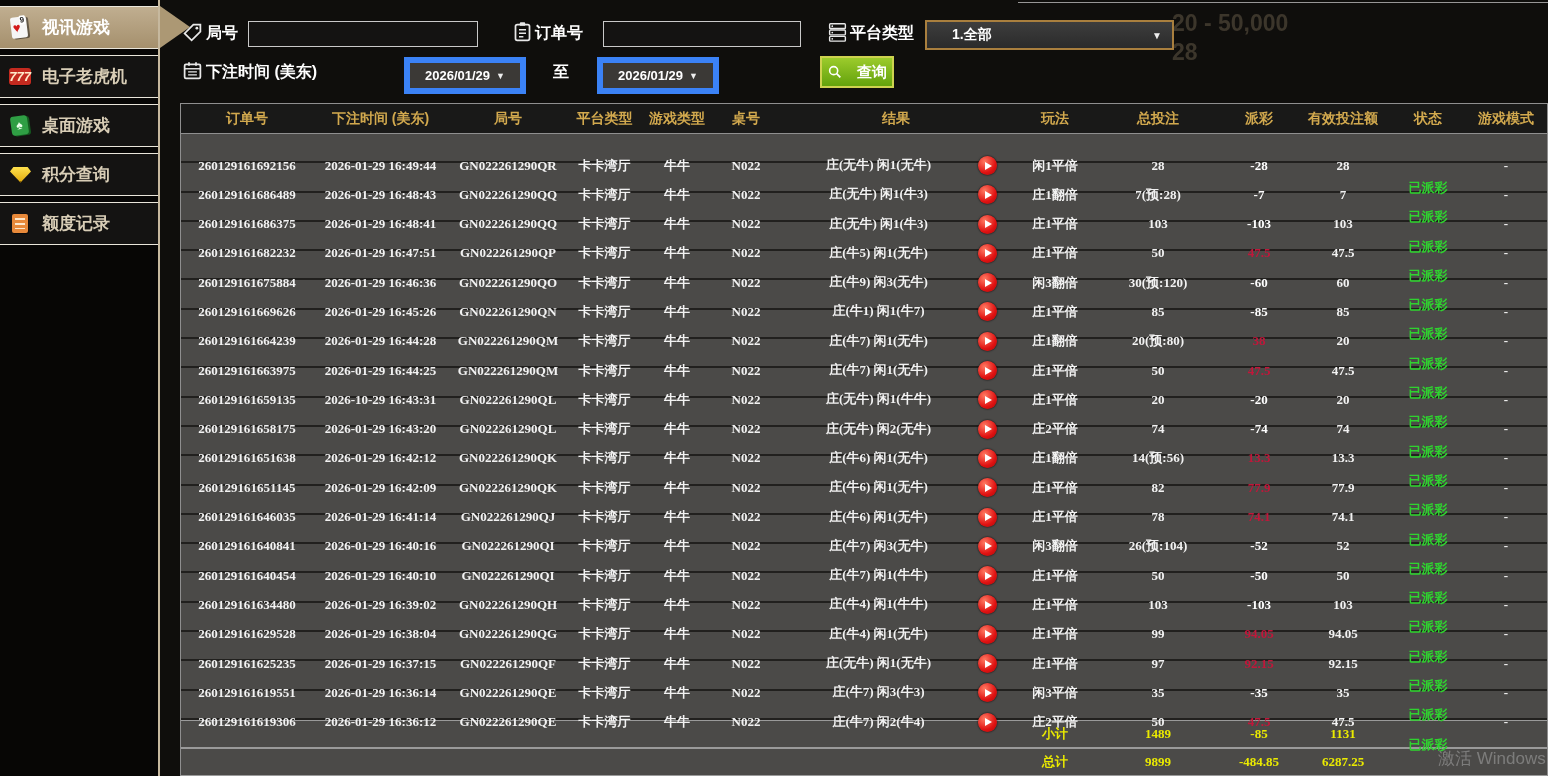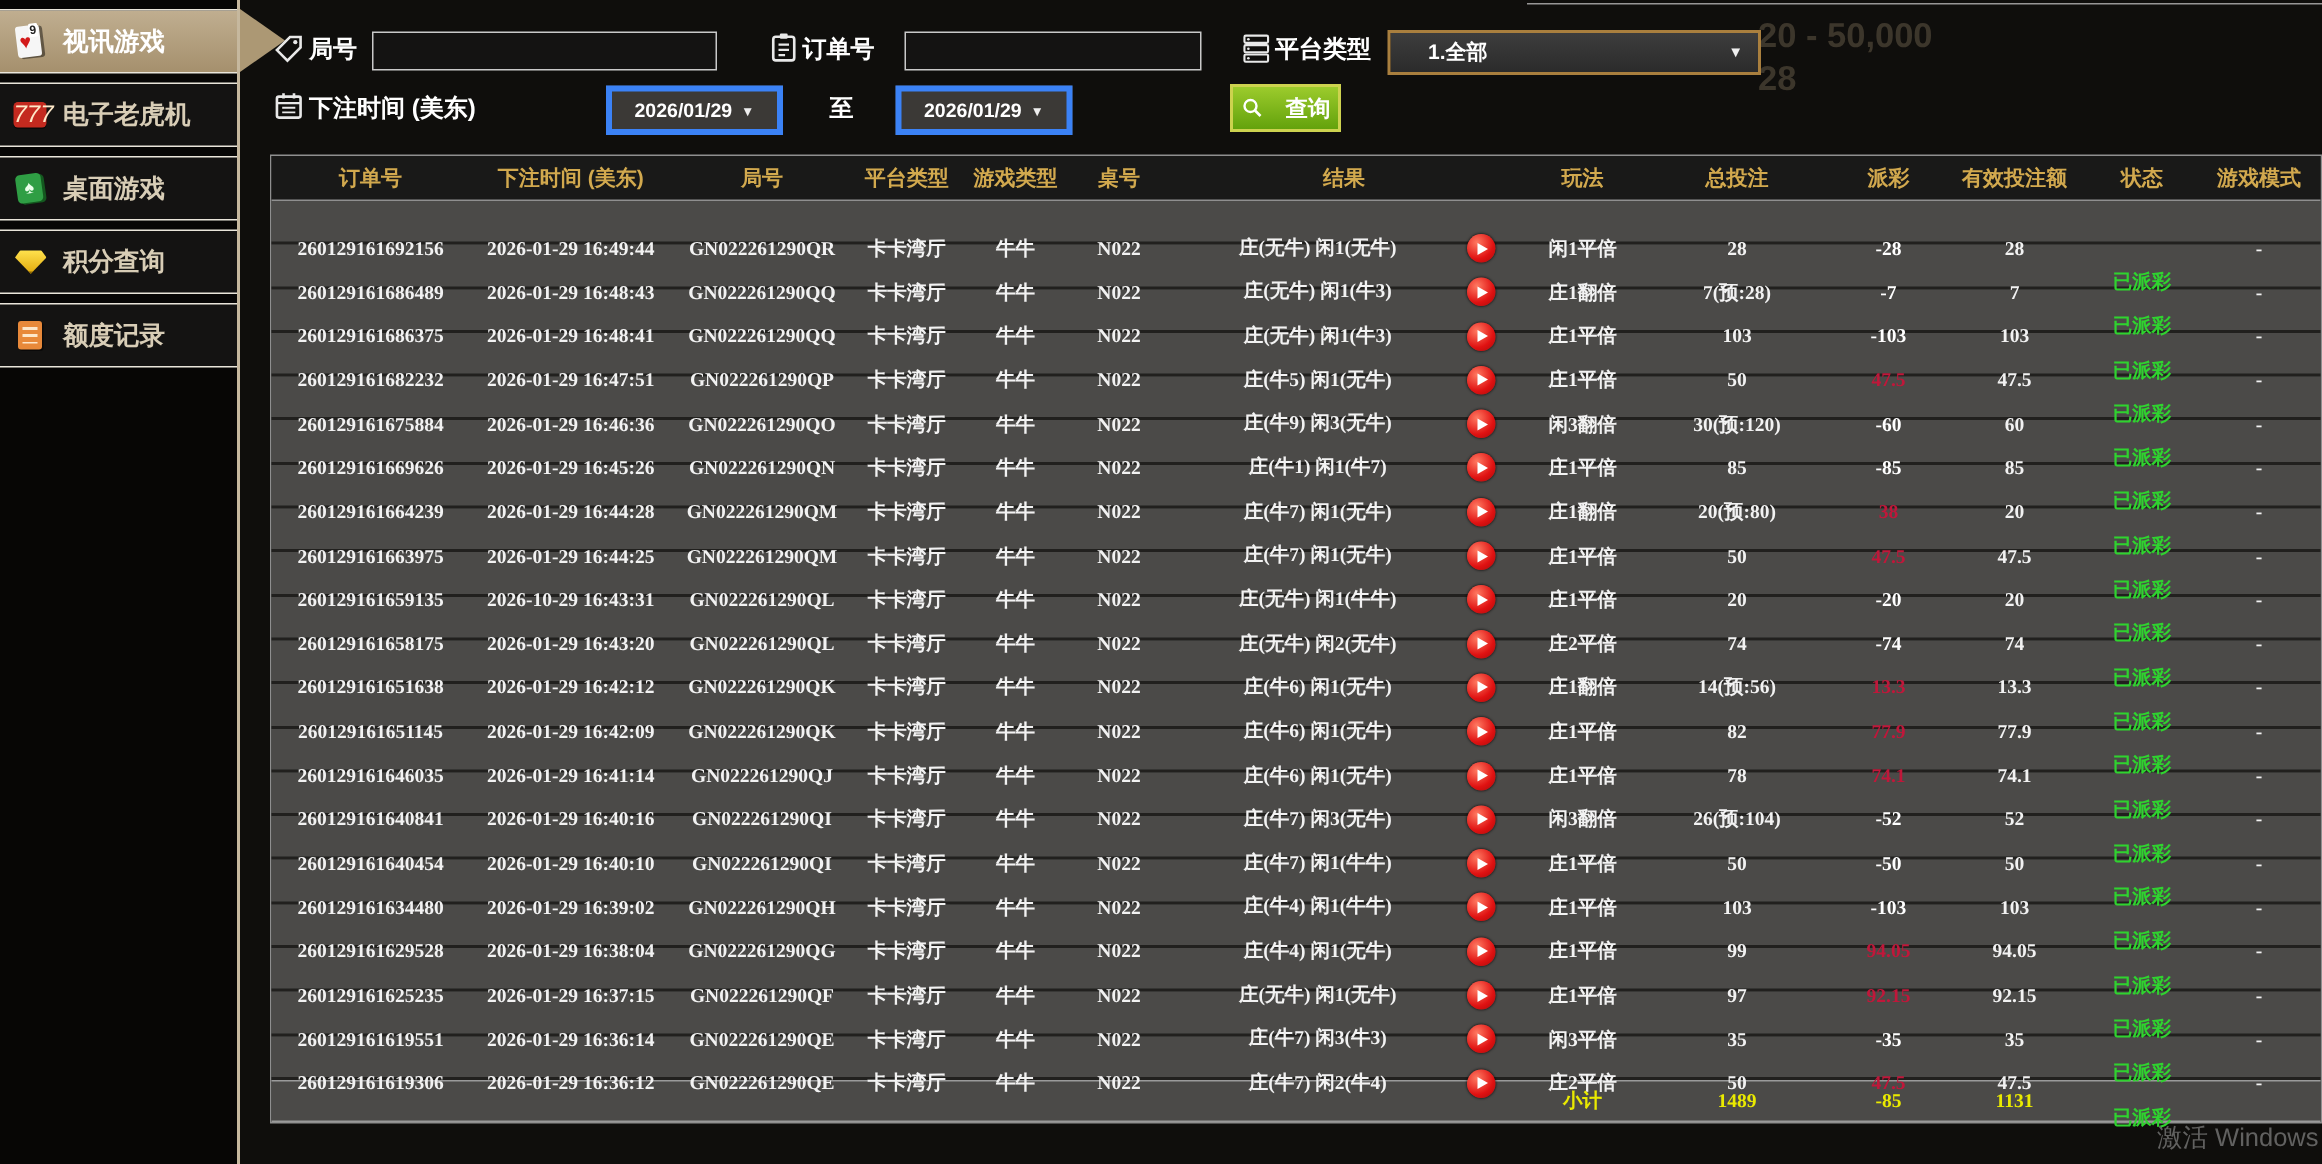--- a/index.html
+++ b/index.html
@@ -21,39 +21,39 @@
   .side-item:first-child{margin-top:6px;}
   .side-item.active{background:linear-gradient(180deg,#c0ae90,#a5906d);color:#fff;}
   .side-item.active::after{content:"";position:absolute;right:-32px;top:-1px;width:0;height:0;
              border-left:30px solid #ac9874;border-top:21.5px solid transparent;border-bottom:21.5px solid transparent;z-index:6;}
   .icon{width:27px;height:24px;position:relative;flex:none;}
   .i-card{position:absolute;left:4px;top:1px;width:16px;height:21px;background:#f6f6f6;border-radius:2px;
           transform:rotate(-7deg);box-shadow:2px 1px 0 rgba(0,0,0,.45);}
   .i-card i{position:absolute;left:2px;top:4px;font-style:normal;color:#d31a1a;font-size:13px;line-height:13px;}
   .i-card em{position:absolute;right:1px;top:-1px;font-style:normal;color:#222;font-size:8px;background:#fff;padding:0 1px;border-radius:1px;}
   .i-slot{position:absolute;left:2px;top:3px;width:22px;height:17px;background:#c42a1f;border-radius:3px;
-          color:#ffe9c9;font-size:16px;font-weight:400;font-style:italic;text-align:right;line-height:17px;
+          color:#ffe9c9;font-size:13px;font-weight:700;font-style:italic;text-align:right;line-height:17px;
           box-shadow:0 1px 0 rgba(0,0,0,.5);}
   .i-gcard{position:absolute;left:4px;top:2px;width:17px;height:19px;background:#2f9e44;border-radius:3px;
            transform:rotate(-8deg);color:#eaffea;font-size:12px;text-align:center;line-height:19px;
            box-shadow:2px 1px 0 #14581f;}
   .i-gem{position:absolute;left:3px;top:4px;width:21px;height:16px;background:linear-gradient(180deg,#ffe14d,#e0a80a);
          clip-path:polygon(50% 100%,0 32%,18% 0,82% 0,100% 32%);box-shadow:inset 0 -2px 0 #8a6400;}
   .i-doc{position:absolute;left:5px;top:2px;width:16px;height:19px;background:#e8893a;border-radius:2px;
          box-shadow:1px 1px 0 rgba(0,0,0,.5);}
   .i-doc::before{content:"";position:absolute;left:3px;top:4px;width:10px;height:11px;
          background:repeating-linear-gradient(180deg,#fde7cb 0 2px,transparent 2px 5px);}
 
   
   .filters{position:absolute;left:160px;top:0;width:1388px;height:100px;z-index:10;}
   .flabel{position:absolute;font-size:16px;font-weight:700;color:#fff;white-space:nowrap;}
   .ficon{position:absolute;width:21px;height:21px;}
   .txt-input{position:absolute;height:24px;background:#141312;border:1px solid #c9c9c9;color:#eee;
              font-size:13px;padding:0 6px;box-sizing:content-box;outline:none;}
-  .datebox{position:absolute;height:25px;width:110px;background:#3b3936;border:4px solid #3b82f6;
+  .datebox{position:absolute;height:25px;width:110px;background:#3b3936;border:6px solid #3b82f6;
            color:#fff;font-size:13px;font-weight:700;display:flex;align-items:center;justify-content:center;
            gap:6px;cursor:pointer;box-sizing:content-box;}
   .datebox::after{content:"▼";font-size:9px;color:#eee;}
   .dropdown{position:absolute;left:765px;top:20px;width:220px;height:26px;background:linear-gradient(180deg,#3d3d3d,#2b2b2b);
             border:2px solid #a97f3e;color:#fff;font-size:14px;font-weight:700;display:flex;align-items:center;
             padding-left:25px;cursor:pointer;box-sizing:content-box;}
   .dropdown::after{content:"▼";font-size:10px;color:#eee;position:absolute;right:10px;}
   .search-btn{position:absolute;left:660px;top:56px;width:70px;height:28px;
               background:linear-gradient(180deg,#9ccb2c,#63a20c);border:2px solid #cdd24f;
               color:#fff;font-size:15px;font-weight:700;display:flex;align-items:center;justify-content:center;
@@ -604,14 +604,29 @@
         <span class="td"></span>
         <span class="td"></span>
         <span class="td"></span>
         <span class="td">小计</span>
         <span class="td">1489</span>
         <span class="td">-85</span>
         <span class="td">1131</span>
         <span class="td"></span>
         <span class="td"></span>
       </div>
+      <div class="tr sum">
+        <span class="td"></span>
+        <span class="td"></span>
+        <span class="td"></span>
+        <span class="td"></span>
+        <span class="td"></span>
+        <span class="td"></span>
+        <span class="td"></span>
+        <span class="td">总计</span>
+        <span class="td">9899</span>
+        <span class="td">-484.85</span>
+        <span class="td">6287.25</span>
+        <span class="td"></span>
+        <span class="td"></span>
+      </div>
     </div>
 </div>
 
 </body></html>

